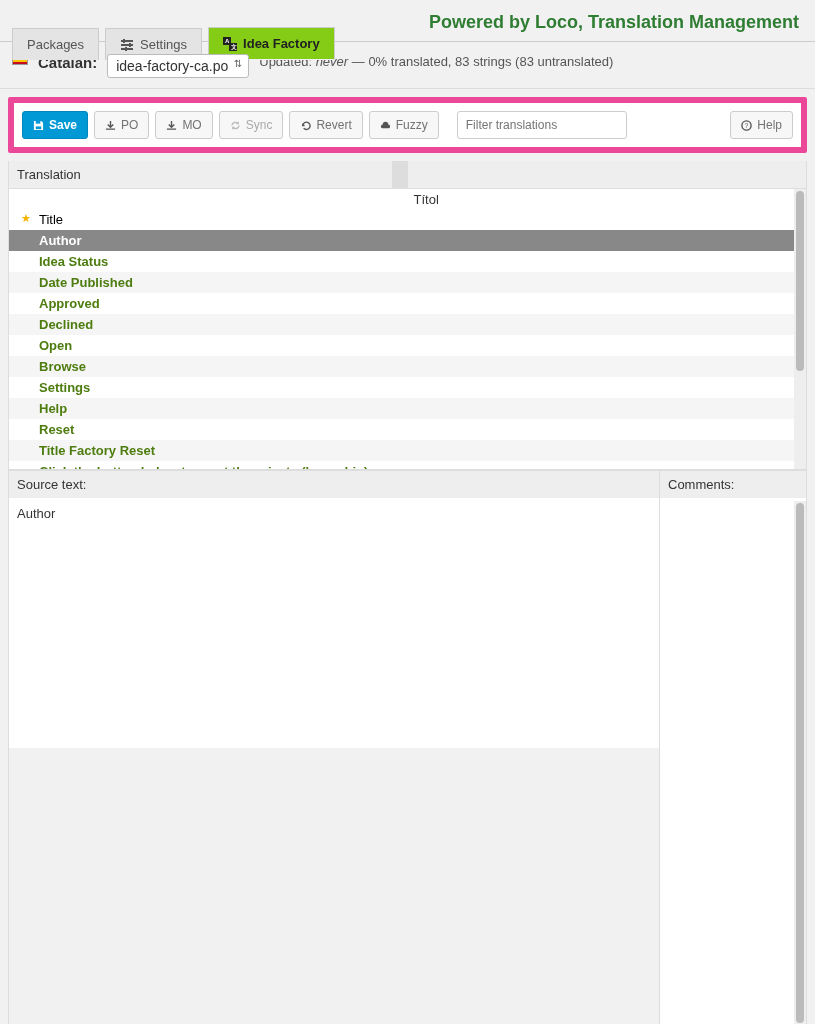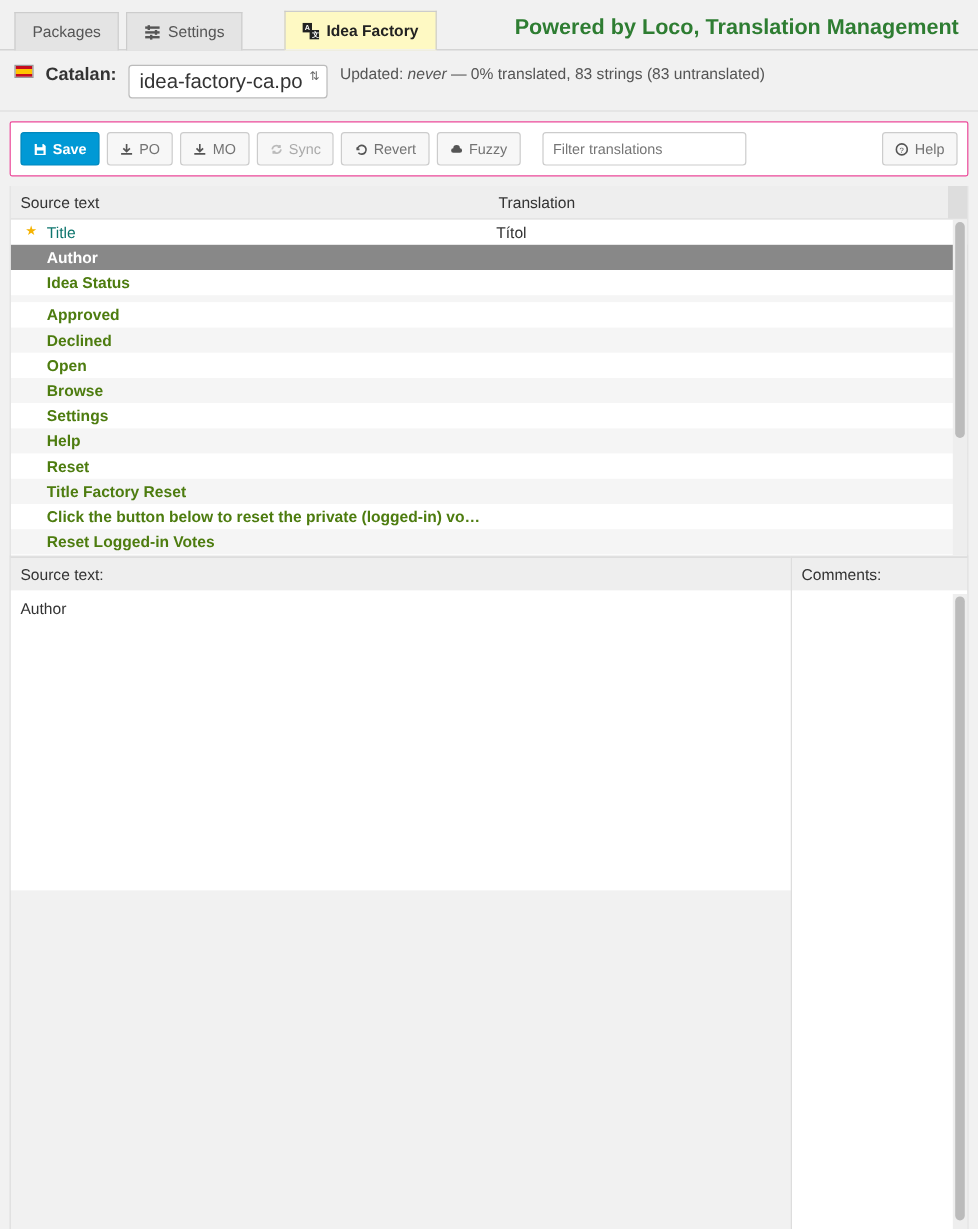--- a/index.html
+++ b/index.html
@@ -1,32 +1,32 @@
 <!DOCTYPE html>
 <html><head>
 <meta charset="utf-8">
 <style>
 * { box-sizing: border-box; margin: 0; padding: 0; font-family: -apple-system, "Helvetica Neue", Arial, sans-serif; }
 body { background: #f1f1f1; font-size: 13px; color: #333; width: 815px; }
 
 .tabbar { display: flex; align-items: flex-end; padding: 8px 12px 0 12px; position: relative; border-bottom: 1px solid #ccc; }
-.tab { padding: 8px 14px; font-size: 13px; color: #555; background: #e4e4e4; border: 1px solid #ccc; margin-right: 6px; border-bottom: none; position: relative; top: 1px; cursor: pointer; display: flex; align-items: center; gap: 6px; }
-.tab.active { background: #fef9c3; border-bottom: 1px solid #f1f1f1; font-weight: 600; color: #222; margin-left: 29px; }
+.tab { padding: 8px 14px; font-size: 13px; color: #555; background: #e4e4e4; border: 1px solid #ccc; margin-right: 6px; border-bottom: none; position: relative; top: 19px; cursor: pointer; display: flex; align-items: center; gap: 6px; }
+.tab.active { background: #84cc16; border-bottom: 1px solid #f1f1f1; font-weight: 600; color: #222; }
 .tab .tabicon { width: 14px; height: 14px; display: inline-block; }
 .powered { position: absolute; right: 16px; top: 12px; color: #2e7d32; font-weight: 600; font-size: 18px; }
 
 .subbar { display: flex; gap: 10px; padding: 12px 12px 10px 12px; border-bottom: 1px solid #ddd; }
 .flag { width: 16px; height: 11px; display: inline-block; background: linear-gradient(to bottom, #c60b1e 0 25%, #ffc400 25% 75%, #c60b1e 75% 100%); border: 1px solid #999; }
 .lang { font-weight: 700; font-size: 15px; }
-.fileselect { background: #fff; border: 1px solid #bbb; padding: 3px 20px 3px 8px; font-size: 17px; border-radius: 3px; position: relative; min-width: 140px; }
+.fileselect { background: #fff; border: 1px solid #bbb; padding: 3px 20px 3px 8px; font-size: 14px; border-radius: 3px; position: relative; min-width: 140px; }
 .fileselect::after { content: "⇅"; position: absolute; right: 6px; top: 3px; font-size: 10px; color: #666; }
 .status { color: #555; font-size: 13px; }
 .status em { font-style: italic; }
 
-.toolbar { background: #fff; border: 1px solid #ec4899; margin: 8px; padding: 8px; display: flex; align-items: center; gap: 6px; border-radius: 2px; }
+.toolbar { background: #fff; border: 6px solid #ec4899; margin: 8px; padding: 8px; display: flex; align-items: center; gap: 6px; border-radius: 2px; }
 .btn { background: #f7f7f7; border: 1px solid #ccc; padding: 6px 10px; font-size: 12px; border-radius: 3px; color: #737373; display: inline-flex; align-items: center; gap: 5px; cursor: pointer; }
 .btn.primary { background: #0099d5; border-color: #0088bd; color: #fff; font-weight: 600; }
 .btn.disabled { color: #aaa; cursor: default; }
 .btn .ic { width: 11px; height: 11px; display: inline-block; }
 .filterbox { margin-left: 12px; }
 .filterbox input { border: 1px solid #ccc; padding: 6px 8px; font-size: 12px; width: 170px; border-radius: 3px; }
 .spacer { flex: 1; }
 
 .tablewrap { margin: 0 8px; border: 1px solid #ddd; border-top: none; background: #fff; }
 .thead { display: flex; background: #eee; border-bottom: 1px solid #ddd; }
@@ -35,21 +35,21 @@
 .col-tr { width: 48%; }
 .col-scroll { width: 12px; background: #ddd; }
 
 .rows { position: relative; height: 280px; overflow: hidden; }
 .row { display: flex; font-size: 13px; }
 .row > .cell-src { width: 50%; padding: 3px 6px 3px 30px; white-space: nowrap; overflow: hidden; text-overflow: ellipsis; }
 .row > .cell-tr { width: 48%; padding: 3px 6px; }
 .row.even { background: #fff; }
 .row.odd { background: #f5f5f5; }
 .row.starred .cell-src::before { content: "★"; color: #f5b301; position: absolute; margin-left: -18px; font-size: 11px; }
-.row.starred .cell-src { color: #0f766e; }
+.row.starred .cell-src { color: #000000; margin-top: 20px; }
 .row.selected { background: #888; color: #fff; }
 .row.selected .cell-src { color: #fff; font-weight: 700; }
 .row .cell-src { color: #4d7c0f; font-weight: 700; }
 .row.starred .cell-src { font-weight: 400; }
 
 .scrolltrack { position: absolute; right: 0; top: 0; bottom: 0; width: 12px; background: #eee; }
 .scrollthumb { background: #bbb; border-radius: 6px; width: 8px; margin: 2px; height: 180px; }
 
 .mid { display: flex; margin: 0 8px; border-left: 1px solid #ddd; border-right: 1px solid #ddd; }
 .pane { border-top: 1px solid #ddd; }
@@ -158,38 +158,38 @@
     <span class="ic"><svg viewBox="0 0 12 12">
           <circle cx="6" cy="6" r="5" fill="none" stroke="#555" stroke-width="1.5"></circle>
           <text x="4" y="9" font-size="7" fill="#555">?</text>
         </svg></span>
     <span>Help</span>
   </button>
 </div>
 
 <div class="tablewrap">
   <div class="thead">
-    <div class="col-src">Source text</div>
     <div class="col-tr">Translation</div>
     <div class="col-scroll"></div>
   </div>
   <div class="rows" id="rows">
     <div class="row even starred">
         <div class="cell-src">Title</div>
         <div class="cell-tr">Títol</div>
       </div>
       <div class="row odd selected">
         <div class="cell-src">Author</div>
         <div class="cell-tr"></div>
       </div>
       <div class="row even">
         <div class="cell-src">Idea Status</div>
         <div class="cell-tr"></div>
       </div>
       <div class="row odd">
+        <div class="cell-src">Date Published</div>
         <div class="cell-tr"></div>
       </div>
       <div class="row even">
         <div class="cell-src">Approved</div>
         <div class="cell-tr"></div>
       </div>
       <div class="row odd">
         <div class="cell-src">Declined</div>
         <div class="cell-tr"></div>
       </div>

